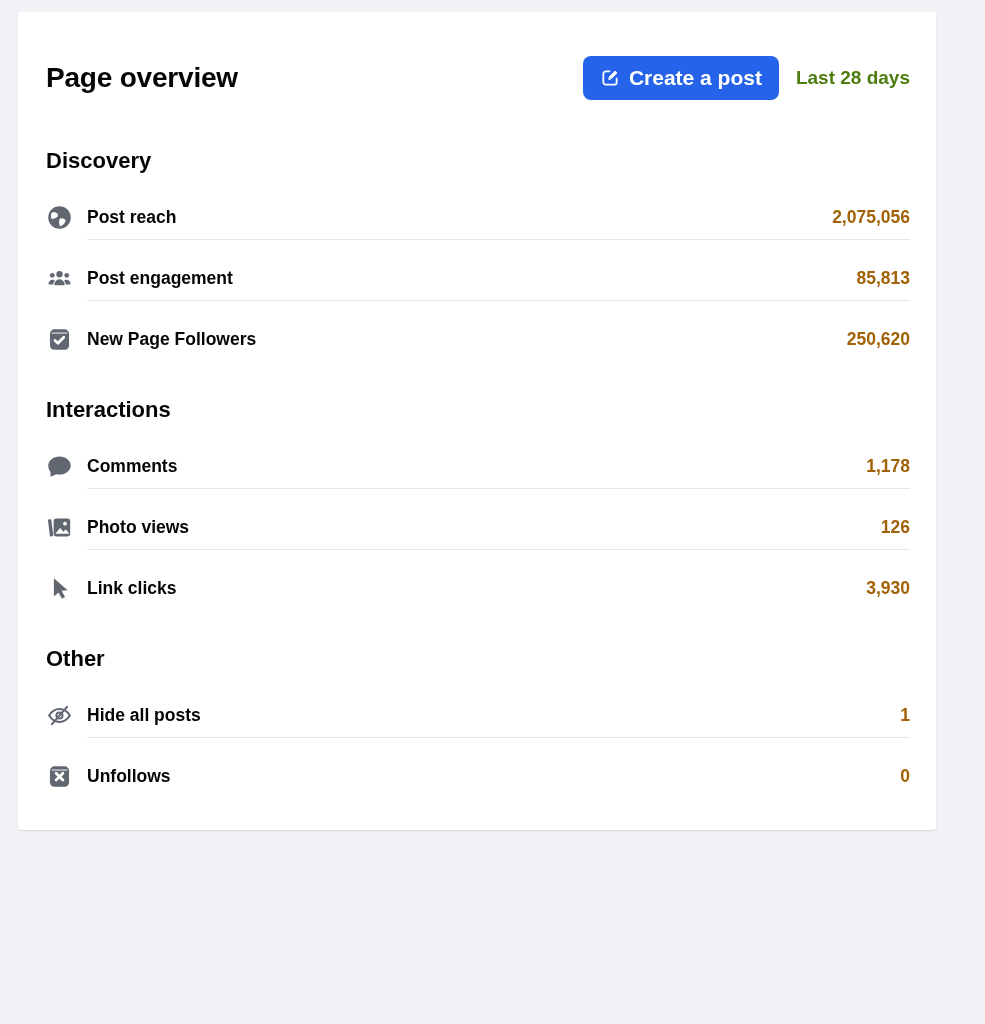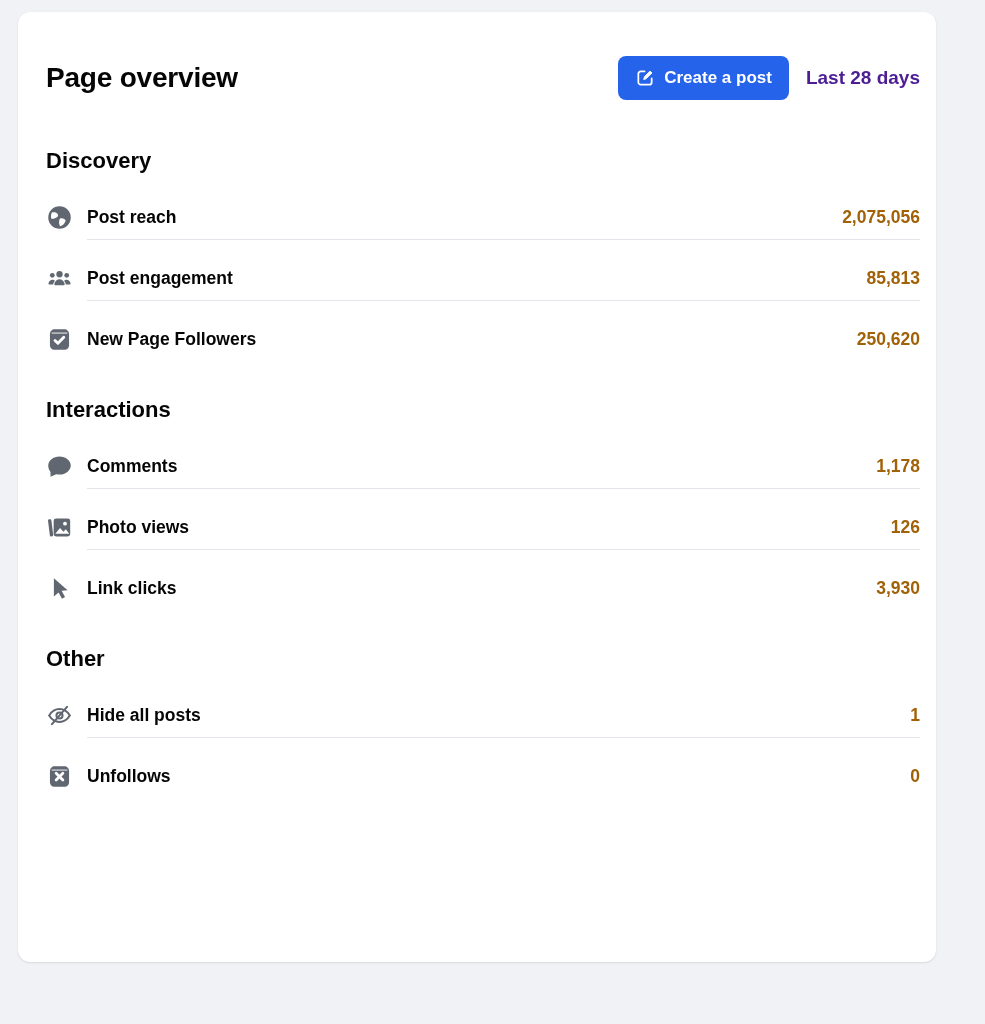--- a/index.html
+++ b/index.html
@@ -5,37 +5,37 @@
   html,body{margin:0;padding:0;}
   body{
     font-family:"Liberation Sans","DejaVu Sans",sans-serif;
     background:#f0f2f5;
     width:985px;height:1024px;
     color:#050505;
     -webkit-font-smoothing:antialiased;
   }
   .page{position:relative;width:985px;height:1024px;background:#f0f2f5;overflow:hidden;}
   .card{
-    position:absolute;left:18px;top:12px;width:918px;height:950px;
-    background:#ffffff;border-radius:12px;
+    position:absolute;left:18px;top:12px;width:918px;height:818px;
+    background:#ffffff;border-radius:3px;
     box-sizing:border-box;
-    padding:44px 16px 0 28px;
+    padding:44px 26px 0 28px;
     box-shadow:0 1px 2px rgba(0,0,0,.10),0 0 1px rgba(0,0,0,.06);
   }
   .header{display:flex;align-items:center;height:44px;}
   .page-title{font-size:28px;font-weight:700;letter-spacing:-.2px;}
   .header-right{margin-left:auto;display:flex;align-items:center;}
   .create-btn{
     display:flex;align-items:center;gap:9px;
     height:44px;padding:0 17px;border:none;border-radius:8px;
     background:#2563eb;color:#ffffff;cursor:pointer;
-    font-family:inherit;font-size:17px;font-weight:700;
+    font-family:inherit;font-size:21px;font-weight:700;
   }
   .create-btn .btn-icon{display:flex;align-items:center;color:#ffffff;}
-  .date-range{margin-left:17px;font-size:19px;font-weight:700;color:#4c1d95;}
+  .date-range{margin-left:17px;font-size:19px;font-weight:700;color:#4d7c0f;}
 
   .section{margin-top:34px;}
   .sections > .section:first-child{margin-top:46px;}
   .section-title{font-size:22px;font-weight:700;line-height:30px;margin:0 0 19px 0;}
 
   .row{display:flex;margin-bottom:16px;}
   .row:last-child{margin-bottom:0;align-items:flex-end;}
   .icon-col{
     width:41px;height:44px;display:flex;align-items:center;
     color:#606770;flex:none;

